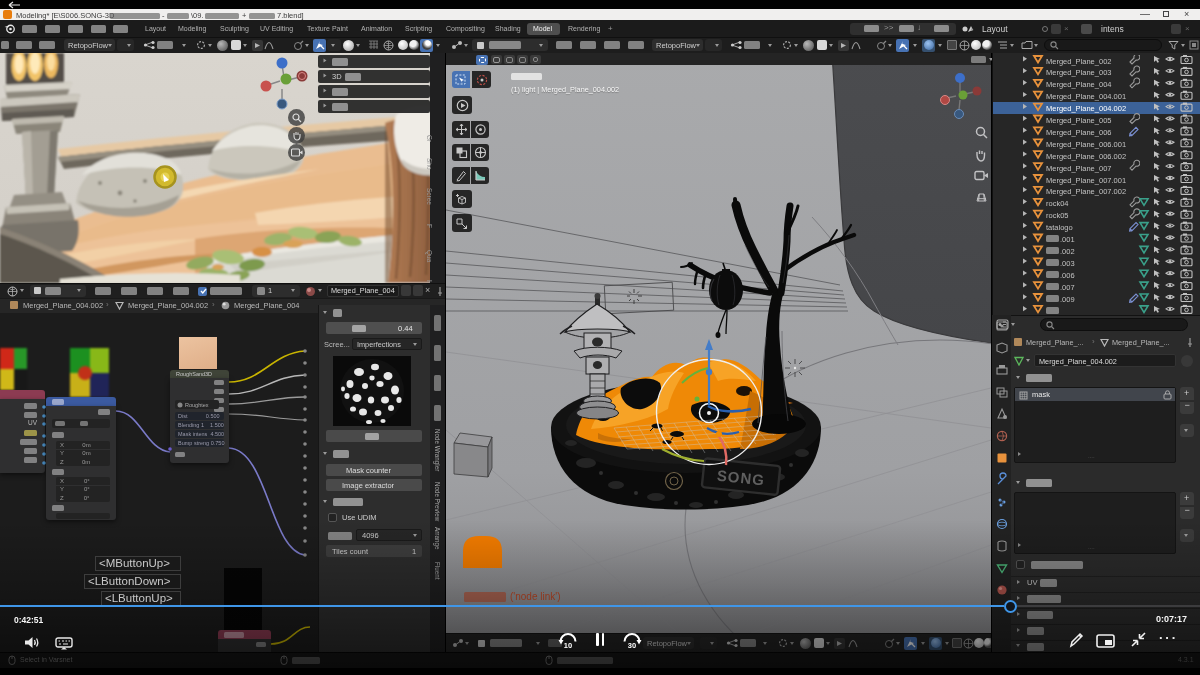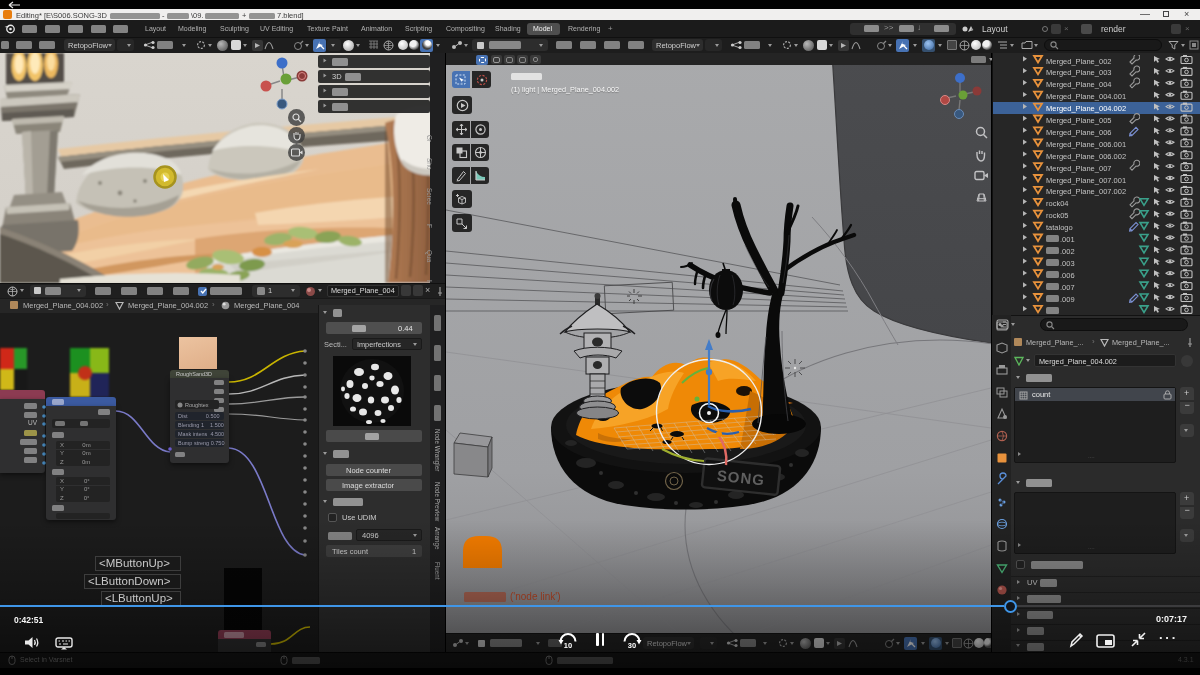--- a/index.html
+++ b/index.html
@@ -17,21 +17,21 @@
 <body>
 
 <div class="a" style="left:0;top:0;width:1200px;height:9px;background:#010101"></div>
 <div class="a" style="left:8px;top:1px;width:13px;height:8px">
   <svg width="13" height="8">
       <path d="M1,4 L12,4 M1,4 L5,1 M1,4 L5,7" stroke="#e8e8e8" stroke-width="1.2" fill="none"></path>
     </svg>
 </div>
 <div class="a" style="left:0;top:9px;width:1200px;height:11px;background:#f0efee"></div>
 <div class="a" style="left:3px;top:10px;width:9px;height:9px;background:#e87d0d;border-radius:2px"></div>
-<div class="tx" style="left:16px;top:11px;font-size:7.5px;color:#3a3a3a">Editing* [E\S006.SONG-3D</div>
+<div class="tx" style="left:16px;top:11px;font-size:7.5px;color:#3a3a3a">Modeling* [E\S006.SONG-3D</div>
 <div class="zh" style="left:110px;top:12.5px;width:50px;height:6px;background:#555"></div>
 <div class="tx" style="left:162px;top:11px;font-size:7.5px;color:#3a3a3a">-</div>
 <div class="zh" style="left:167px;top:12.5px;width:22px;height:6px;background:#555"></div>
 <div class="tx" style="left:191px;top:11px;font-size:7.5px;color:#3a3a3a">\09.</div>
 <div class="zh" style="left:205px;top:12.5px;width:34px;height:6px;background:#555"></div>
 <div class="tx" style="left:242px;top:11px;font-size:7.5px;color:#3a3a3a">+</div>
 <div class="zh" style="left:249px;top:12.5px;width:26px;height:6px;background:#555"></div>
 <div class="tx" style="left:277px;top:11px;font-size:7.5px;color:#3a3a3a">7.blend]</div>
 <div class="tx" style="left:1140px;top:8px;font-size:10px;color:#444">—</div>
 <div class="a" style="left:1163px;top:11px;width:6px;height:6px;border:1px solid #444"></div>
@@ -71,21 +71,21 @@
 <svg class="a" style="left:961px;top:24px" width="14" height="10">
     <circle cx="4" cy="5" r="2.5" fill="#ccc"></circle>
     <path d="M7,8 l3,-6 l2,4z" fill="#ccc"></path>
     <path d="M10.5,4 l2,2 l-3,1z" fill="#999"></path>
   </svg>
 <div class="tx" style="left:982px;top:24px;font-size:8.5px;color:#d0d0d0">Layout</div>
 <div class="a" style="left:1042px;top:26px;width:6px;height:6px;border:1px solid #777;border-radius:50%"></div>
 <div class="ic" style="left:1051px;top:23.5px;width:10px;height:10px;background:#3a3a3a"></div>
 <div class="tx" style="left:1064px;top:24px;font-size:8px;color:#666">×</div>
 <div class="ic" style="left:1081px;top:23.5px;width:11px;height:10px;background:#4a4a4a"></div>
-<div class="tx" style="left:1101px;top:24px;font-size:8.5px;color:#d0d0d0">render</div>
+<div class="tx" style="left:1101px;top:24px;font-size:8.5px;color:#d0d0d0">intens</div>
 <div class="ic" style="left:1171px;top:23.5px;width:10px;height:10px;background:#3a3a3a"></div>
 <div class="tx" style="left:1185px;top:24px;font-size:8px;color:#666">×</div>
 
 <div class="a" style="left:0;top:37px;width:1200px;height:16px;background:#1d1d1d;border-top:1px solid #101010"></div>
 <div class="zh" style="left:1px;top:41px;width:8px;height:8px;background:#c5c5c5"></div>
 <div class="zh" style="left:16px;top:41px;width:16px;height:8px;background:#c5c5c5"></div>
 <div class="zh" style="left:39px;top:41px;width:16px;height:8px;background:#c5c5c5"></div>
 <div class="box" style="left:64px;top:39px;width:51px;height:12px;background:#2d2d2d"></div>
 <div class="tx" style="left:68px;top:41px;font-size:7.5px;color:#cfcfcf">RetopoFlow</div>
 <div class="cv" style="left:108px;top:43.5px"></div>
@@ -553,21 +553,21 @@
 <div class="a" style="left:218px;top:639px;width:53px;height:13px;background:#2f2f30">
  <div class="zh" style="right:5px;top:3px;width:10px;height:5px;background:#b9b9b9"></div>
 </div>
 
 <div class="a" style="left:318px;top:305px;width:112px;height:347px;background:#2d2d2d;border-left:1px solid #161616"></div>
 <div class="cv" style="left:323px;top:311px"></div>
 <div class="zh" style="left:333px;top:309px;width:9px;height:8px;background:#d5d5d5"></div>
 <div class="a" style="left:326px;top:322px;width:96px;height:12px;background:#4f4f4f;border-radius:2px"></div>
 <div class="zh" style="left:352px;top:325px;width:14px;height:7px;background:#dedede"></div>
 <div class="tx" style="left:398px;top:324px;font-size:7.5px;color:#e8e8e8">0.44</div>
-<div class="tx" style="left:324px;top:340px;font-size:7.5px;color:#bbb">Secti...</div>
+<div class="tx" style="left:324px;top:340px;font-size:7.5px;color:#bbb">Scree...</div>
 <div class="a" style="left:352px;top:338px;width:70px;height:12px;background:#262626;border:1px solid #1a1a1a;border-radius:2px"></div>
 <div class="tx" style="left:357px;top:340px;font-size:7.3px;color:#ccc">Imperfections</div>
 <div class="cv" style="left:413px;top:342.5px"></div>
 <div class="a" style="left:333px;top:356px;width:78px;height:70px;background:#0a0a0a"></div>
 <svg class="a" style="left:333px;top:356px" width="78" height="70" viewBox="0 0 78 70">
  <circle cx="39" cy="35" r="32" fill="#111"></circle>
  <g fill="#e8e8e8">
       <ellipse cx="26" cy="16" rx="5" ry="4"></ellipse>
       <ellipse cx="42" cy="11" rx="4" ry="3.2"></ellipse>
       <ellipse cx="55" cy="20" rx="4.5" ry="4"></ellipse>
@@ -588,21 +588,21 @@
       <ellipse cx="66" cy="44" rx="2.6" ry="3"></ellipse>
       <ellipse cx="36" cy="66" rx="3" ry="2"></ellipse>
       <ellipse cx="50" cy="65" rx="2.6" ry="2"></ellipse>
     </g>
 </svg>
 <div class="a" style="left:326px;top:430px;width:96px;height:12px;background:#4a4a4a;border-radius:2px"></div>
 <div class="zh" style="left:365px;top:433px;width:14px;height:7px;background:#dedede"></div>
 <div class="cv" style="left:323px;top:452px"></div>
 <div class="zh" style="left:333px;top:450px;width:16px;height:8px;background:#d5d5d5"></div>
 <div class="a" style="left:326px;top:464px;width:96px;height:12px;background:#4a4a4a;border-radius:2px"></div>
-<div class="tx" style="left:346px;top:466px;font-size:7.5px;color:#ddd">Node counter</div>
+<div class="tx" style="left:346px;top:466px;font-size:7.5px;color:#ddd">Mask counter</div>
 <div class="a" style="left:326px;top:479px;width:96px;height:12px;background:#4a4a4a;border-radius:2px"></div>
 <div class="tx" style="left:342px;top:481px;font-size:7.5px;color:#ddd">Image extractor</div>
 <div class="cv" style="left:323px;top:500px"></div>
 <div class="zh" style="left:333px;top:498px;width:30px;height:8px;background:#d5d5d5"></div>
 <div class="a" style="left:328px;top:513px;width:9px;height:9px;background:#222;border:1px solid #555;border-radius:2px"></div>
 <div class="tx" style="left:342px;top:513px;font-size:7.5px;color:#ccc">Use UDIM</div>
 <div class="zh" style="left:328px;top:532px;width:24px;height:7.5px;background:#bbb"></div>
 <div class="a" style="left:356px;top:529px;width:66px;height:12px;background:#262626;border:1px solid #1a1a1a;border-radius:2px"></div>
 <div class="tx" style="left:362px;top:531px;font-size:7.5px;color:#ccc">4096</div>
 <div class="cv" style="left:413px;top:533.5px"></div>
@@ -1152,21 +1152,21 @@
 <div class="ic" style="left:1181px;top:355px;width:12px;height:12px;background:#383838;border-radius:6px"></div>
 
 <div class="cv" style="left:1016px;top:376px"></div>
 <div class="zh" style="left:1026px;top:373.5px;width:26px;height:8px;background:#d5d5d5"></div>
 <div class="a" style="left:1014px;top:387px;width:162px;height:76px;background:#1e1e1e;border:1px solid #141414;border-radius:2px"></div>
 <div class="a" style="left:1015px;top:388px;width:160px;height:13px;background:#41454c"></div>
 <svg class="a" style="left:1019px;top:390.5px" width="9" height="9">
     <rect x="1" y="1" width="7" height="7" fill="none" stroke="#aaa" stroke-width="1"></rect>
     <path d="M1,3.3 H8 M1,5.6 H8 M3.3,1 V8 M5.6,1 V8" stroke="#aaa" stroke-width=".6"></path>
   </svg>
-<div class="tx" style="left:1032px;top:390px;font-size:7.5px;color:#e8e8e8">count</div>
+<div class="tx" style="left:1032px;top:390px;font-size:7.5px;color:#e8e8e8">mask</div>
 <svg class="a" style="left:1163px;top:390px" width="9" height="10">
     <rect x="1" y="4" width="7" height="5" rx="1" fill="none" stroke="#aaa" stroke-width="1"></rect>
     <path d="M2.5,4 V2.8 A2,2 0 0 1 6.5,2.8 V4" stroke="#aaa" stroke-width="1" fill="none"></path>
   </svg>
 <div class="a" style="left:1018px;top:452.2px;width:0;height:0;border-top:2.6px solid transparent;border-bottom:2.6px solid transparent;border-left:3.2px solid #888"></div>
 <div class="tx" style="left:1088px;top:453px;font-size:6px;color:#666">....</div>
 <div class="a" style="left:1180px;top:387px;width:14px;height:13px;background:#3b3b3b;border-radius:3px 3px 0 0"></div>
 <div class="tx" style="left:1184px;top:388px;font-size:9px;color:#ccc">+</div>
 <div class="a" style="left:1180px;top:400.5px;width:14px;height:13px;background:#3b3b3b;border-radius:0 0 3px 3px;border-top:1px solid #2a2a2a"></div>
 <div class="tx" style="left:1184.5px;top:400px;font-size:9px;color:#ccc">−</div>

